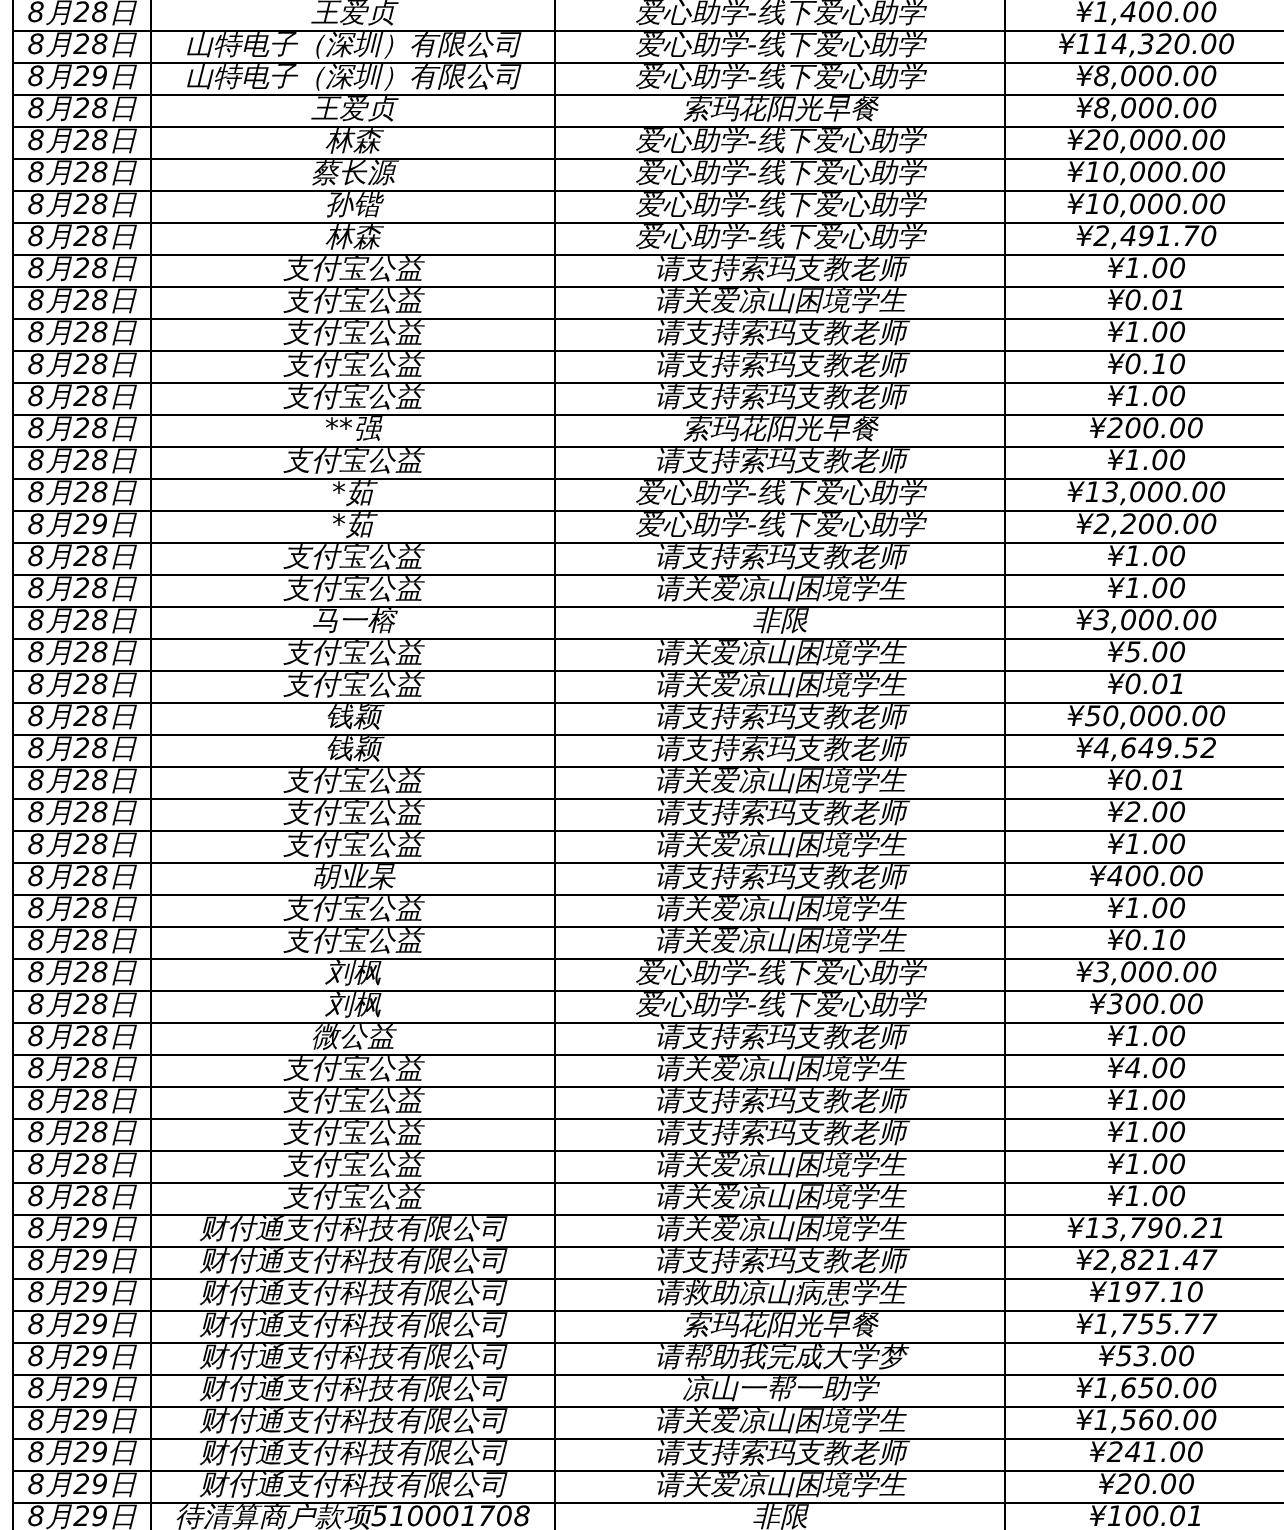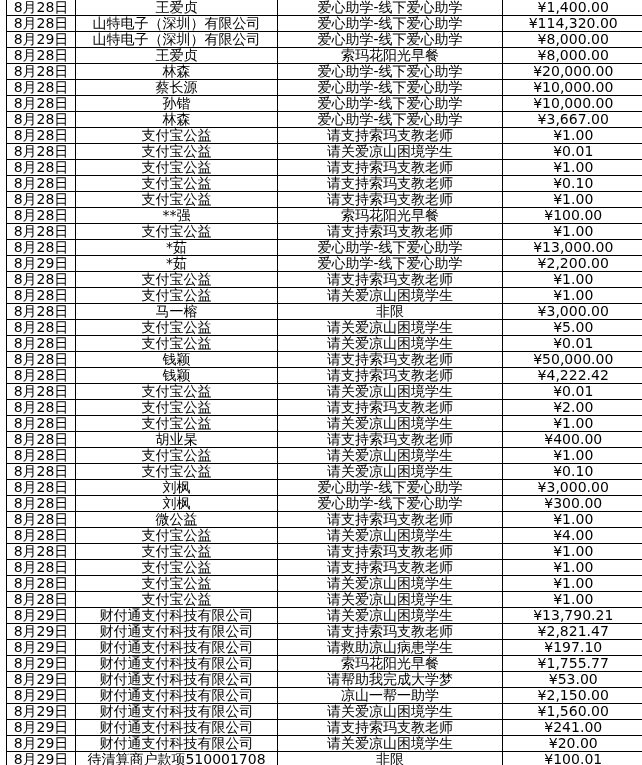--- a/index.html
+++ b/index.html
@@ -23,20 +23,21 @@
     border-collapse: collapse;
     table-layout: fixed;
     width: 637px;
   }
   table.donations col.c-date    { width: 69px;  }
   table.donations col.c-donor   { width: 202px; }
   table.donations col.c-project { width: 225px; }
   table.donations col.c-amount  { width: 141px; }
   table.donations tr {
     height: 15.9375px; 
+    font-style: italic;
   }
   table.donations td {
     border: 1px solid #000000;
     padding: 0;
     margin: 0;
     font-size: 14px;
     line-height: 15px;
     text-align: center;
     vertical-align: middle;
     white-space: nowrap;
@@ -97,21 +98,21 @@
         <tr>
           <td>8月28日</td>
           <td>孙锴</td>
           <td>爱心助学-线下爱心助学</td>
           <td>¥10,000.00</td>
         </tr>
         <tr>
           <td>8月28日</td>
           <td>林森</td>
           <td>爱心助学-线下爱心助学</td>
-          <td>¥3,667.00</td>
+          <td>¥2,491.70</td>
         </tr>
         <tr>
           <td>8月28日</td>
           <td>支付宝公益</td>
           <td>请支持索玛支教老师</td>
           <td>¥1.00</td>
         </tr>
         <tr>
           <td>8月28日</td>
           <td>支付宝公益</td>
@@ -133,21 +134,21 @@
         <tr>
           <td>8月28日</td>
           <td>支付宝公益</td>
           <td>请支持索玛支教老师</td>
           <td>¥1.00</td>
         </tr>
         <tr>
           <td>8月28日</td>
           <td>**强</td>
           <td>索玛花阳光早餐</td>
-          <td>¥100.00</td>
+          <td>¥200.00</td>
         </tr>
         <tr>
           <td>8月28日</td>
           <td>支付宝公益</td>
           <td>请支持索玛支教老师</td>
           <td>¥1.00</td>
         </tr>
         <tr>
           <td>8月28日</td>
           <td>*茹</td>
@@ -193,21 +194,21 @@
         <tr>
           <td>8月28日</td>
           <td>钱颖</td>
           <td>请支持索玛支教老师</td>
           <td>¥50,000.00</td>
         </tr>
         <tr>
           <td>8月28日</td>
           <td>钱颖</td>
           <td>请支持索玛支教老师</td>
-          <td>¥4,222.42</td>
+          <td>¥4,649.52</td>
         </tr>
         <tr>
           <td>8月28日</td>
           <td>支付宝公益</td>
           <td>请关爱凉山困境学生</td>
           <td>¥0.01</td>
         </tr>
         <tr>
           <td>8月28日</td>
           <td>支付宝公益</td>
@@ -313,21 +314,21 @@
         <tr>
           <td>8月29日</td>
           <td>财付通支付科技有限公司</td>
           <td>请帮助我完成大学梦</td>
           <td>¥53.00</td>
         </tr>
         <tr>
           <td>8月29日</td>
           <td>财付通支付科技有限公司</td>
           <td>凉山一帮一助学</td>
-          <td>¥2,150.00</td>
+          <td>¥1,650.00</td>
         </tr>
         <tr>
           <td>8月29日</td>
           <td>财付通支付科技有限公司</td>
           <td>请关爱凉山困境学生</td>
           <td>¥1,560.00</td>
         </tr>
         <tr>
           <td>8月29日</td>
           <td>财付通支付科技有限公司</td>

